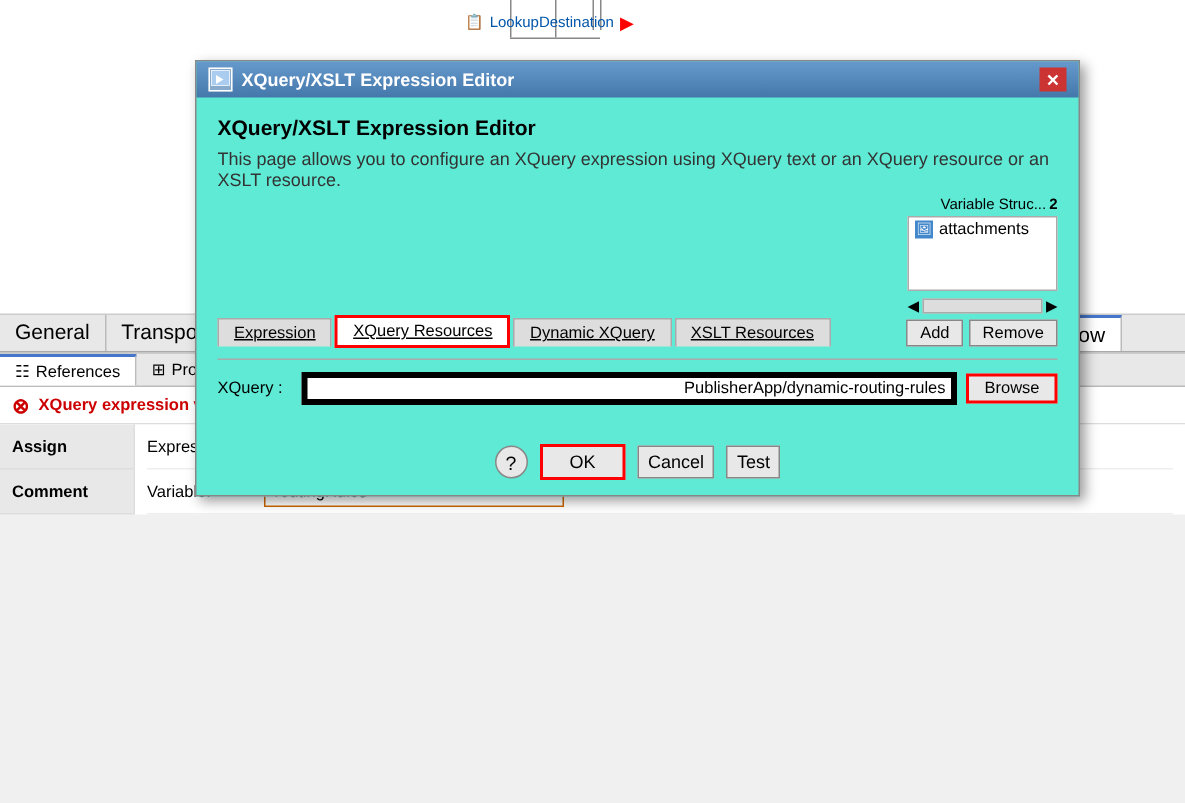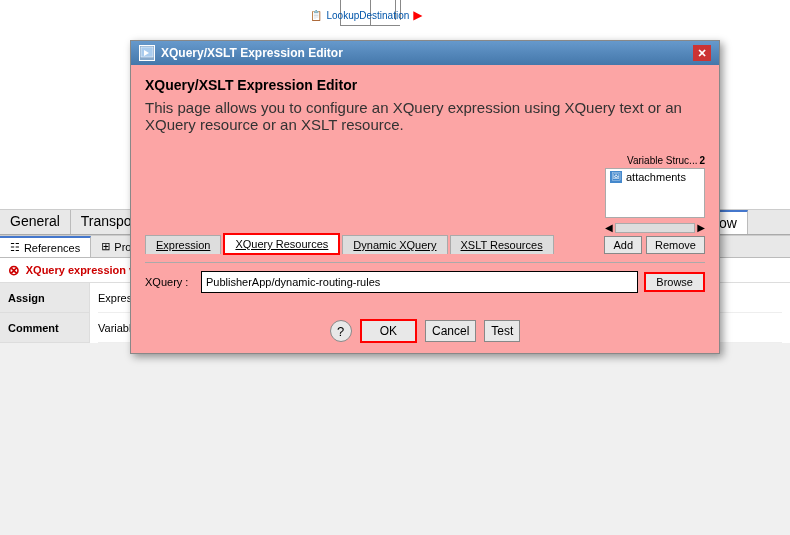--- a/index.html
+++ b/index.html
@@ -48,21 +48,21 @@
       align-items: center;
       justify-content: center;
     }
 
     
     .dialog-overlay {
       position: absolute;
       top: 40px;
       left: 130px;
       width: 590px;
-      background: #fca5a5;
+      background: #5eead4;
       border: 1px solid #888;
       box-shadow: 3px 3px 8px rgba(0,0,0,0.4);
       z-index: 10;
     }
 
     .dialog-titlebar {
       background: linear-gradient(to bottom, #6699cc, #4477aa);
       color: white;
       padding: 4px 8px;
       display: flex;
@@ -109,23 +109,23 @@
     }
 
     .dialog-title-text {
       font-size: 14px;
       font-weight: bold;
       margin-bottom: 6px;
       color: #000;
     }
 
     .dialog-desc {
-      font-size: 15px;
+      font-size: 12px;
       color: #333;
-      margin-bottom: 22px;
+      margin-bottom: 4px;
     }
 
     
     .tab-bar {
       display: flex;
       align-items: flex-end;
       border-bottom: 1px solid #aaa;
       margin-bottom: 10px;
     }
 
@@ -206,24 +206,25 @@
     }
 
     .xquery-label {
       font-size: 11px;
       min-width: 50px;
     }
 
     .xquery-input {
       flex: 1;
       height: 22px;
-      border: 1px solid #000000;
+      border: 4px solid #000000;
       padding: 2px 4px;
       font-size: 11px;
       background: white;
+      text-align: right;
     }
 
     .browse-btn {
       padding: 2px 10px;
       font-size: 11px;
       border: 2px solid red;
       background: #e8e8e8;
       cursor: pointer;
     }
 

